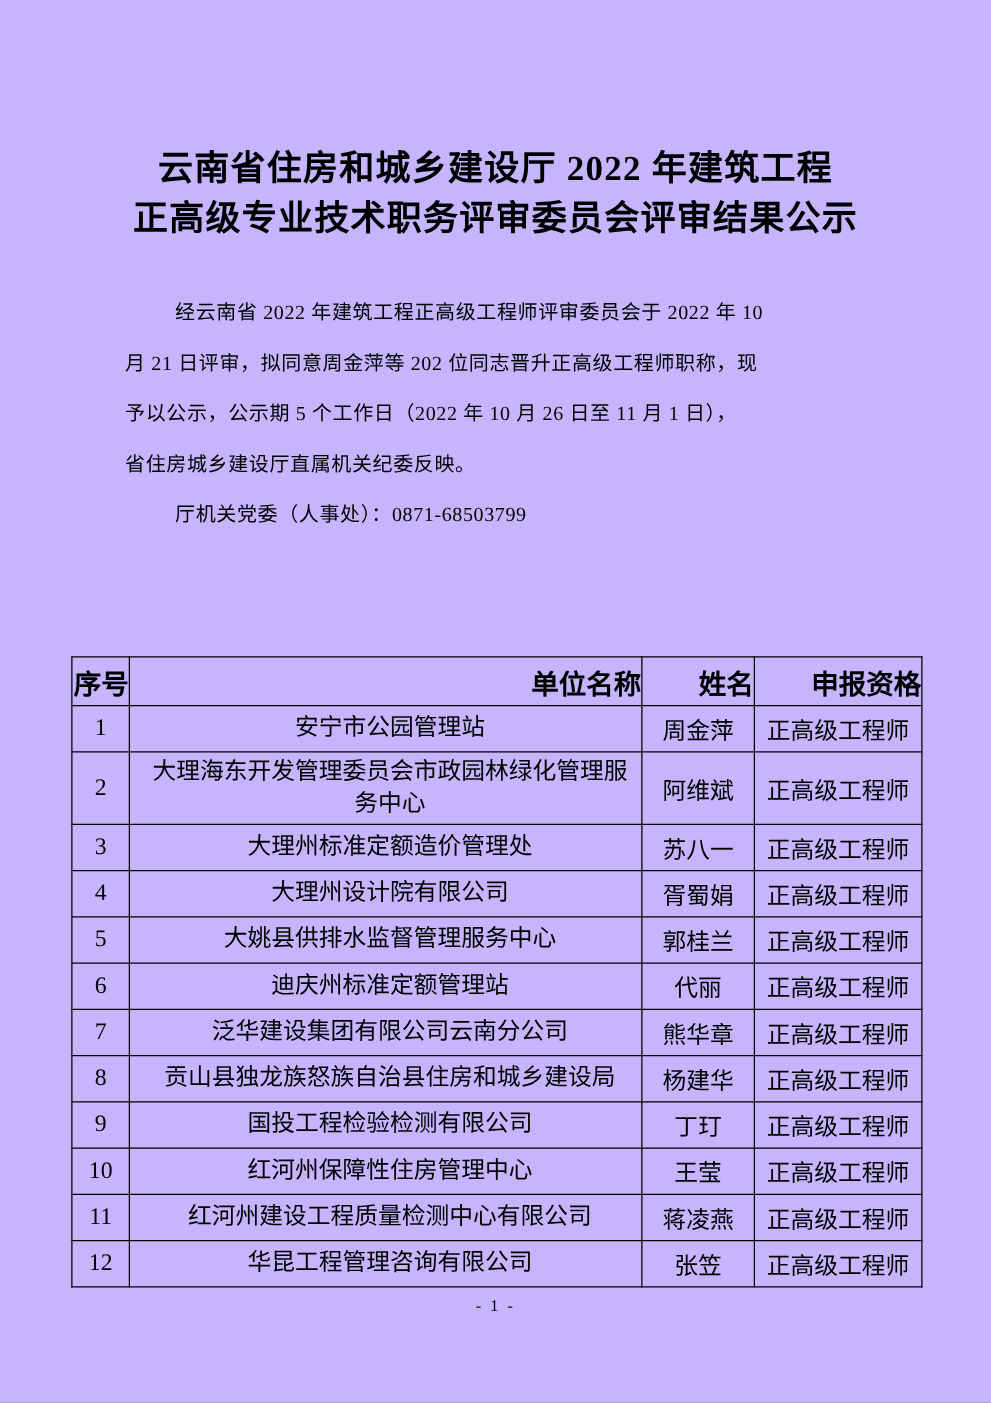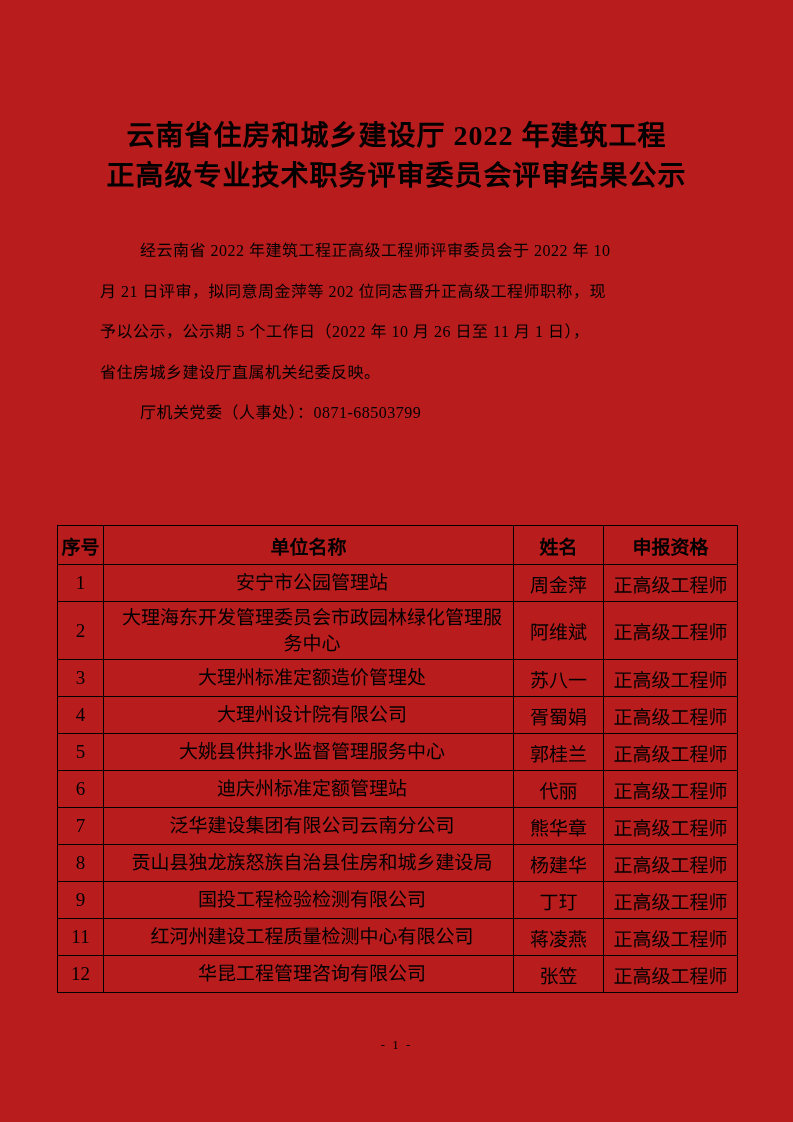--- a/index.html
+++ b/index.html
@@ -1,21 +1,21 @@
 <!DOCTYPE html>
 <html lang="zh-CN"><head>
 <meta charset="utf-8">
 <style>
   html, body { margin: 0; padding: 0; background: #9e9e9e; }
   .page {
     position: relative;
     width: 793px;
     height: 1122px;
     margin: 0 auto;
-    background: #b91c1c;
+    background: #c4b5fd;
     color: #000000;
     font-family: "Liberation Serif", "DejaVu Serif", serif;
     overflow: hidden;
   }
   .doc-title {
     position: absolute;
     top: 116px;
     left: 0;
     width: 793px;
     text-align: center;
@@ -53,21 +53,21 @@
   .results-table th, .results-table td {
     border: 1.4px solid #000000;
     text-align: center;
     vertical-align: middle;
     padding: 0;
     overflow: hidden;
   }
   .results-table thead tr { height: 39px; }
   .results-table tbody tr { height: 37px; }
   .results-table tbody tr.tall { height: 58px; }
-  .results-table th { font-weight: bold; font-size: 19px; }
+  .results-table th { font-weight: bold; font-size: 22px; text-align: right; }
   .results-table td.unit-cell {
     text-align: center;
     padding-left: 11px;
     padding-right: 4px;
     line-height: 26px;
   }
   .page-footer {
     position: absolute;
     top: 1036px;
     left: 0;
@@ -160,20 +160,26 @@
         <td>杨建华</td>
         <td>正高级工程师</td>
       </tr>
       <tr>
         <td>9</td>
         <td class="unit-cell">国投工程检验检测有限公司</td>
         <td>丁玎</td>
         <td>正高级工程师</td>
       </tr>
       <tr>
+        <td>10</td>
+        <td class="unit-cell">红河州保障性住房管理中心</td>
+        <td>王莹</td>
+        <td>正高级工程师</td>
+      </tr>
+      <tr>
         <td>11</td>
         <td class="unit-cell">红河州建设工程质量检测中心有限公司</td>
         <td>蒋凌燕</td>
         <td>正高级工程师</td>
       </tr>
       <tr>
         <td>12</td>
         <td class="unit-cell">华昆工程管理咨询有限公司</td>
         <td>张笠</td>
         <td>正高级工程师</td>

